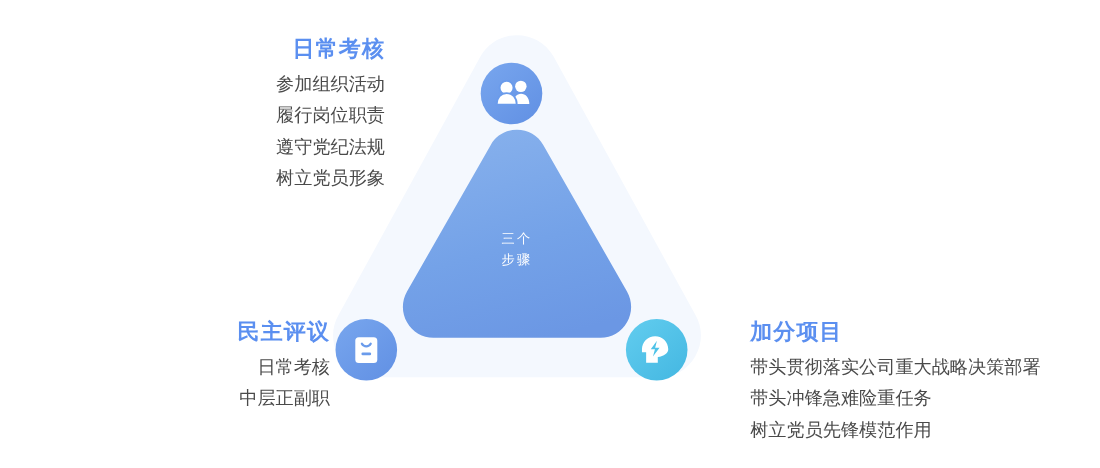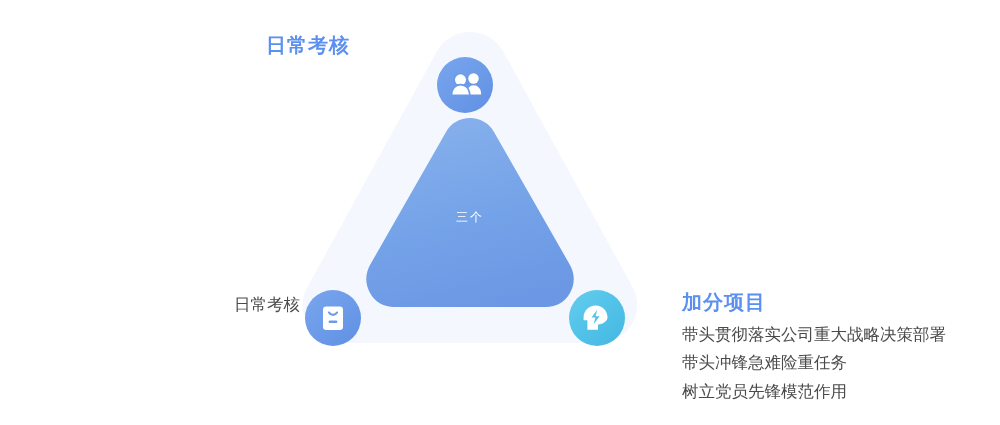--- a/index.html
+++ b/index.html
@@ -84,25 +84,33 @@
     line-height: 1.55;
     letter-spacing: 2px;
     pointer-events: none;
   }
 </style>
 </head>
 <body>
 
 <div class="block" id="block-daily">
   <div class="heading">日常考核</div>
+  <div class="lines">
+    <div class="line">参加组织活动</div>
+    <div class="line">履行岗位职责</div>
+    <div class="line">遵守党纪法规</div>
+    <div class="line">树立党员形象</div>
+  </div>
 </div>
 
 <div class="block" id="block-democratic">
+  <div class="heading">民主评议</div>
   <div class="lines">
     <div class="line">日常考核</div>
+    <div class="line">中层正副职</div>
   </div>
 </div>
 
 <div class="block" id="block-bonus">
   <div class="heading">加分项目</div>
   <div class="lines">
     <div class="line">带头贯彻落实公司重大战略决策部署</div>
     <div class="line">带头冲锋急难险重任务</div>
     <div class="line">树立党员先锋模范作用</div>
   </div>
@@ -185,14 +193,15 @@
                  L 318.0 315.8
                  L 318.0 310.6
                  C 323.6 309.8 327.5 307.1 327.5 303.5 Z" fill="#ffffff"></path>
         <path d="M 317.2 295.8 L 311.6 303.6 L 315.4 303.6 L 313.6 310.2 L 319.6 302.2 L 315.6 302.2 Z" fill="#4fc3e8"></path>
       </g>
     </g>
   </svg>
 
   <div class="center-label">
     <div>三个</div>
+    <div>步骤</div>
   </div>
 </div>
 
 </body></html>

